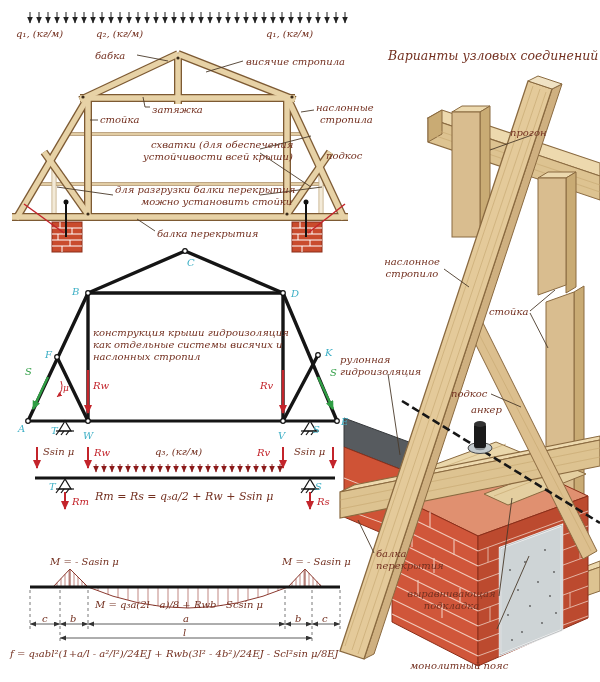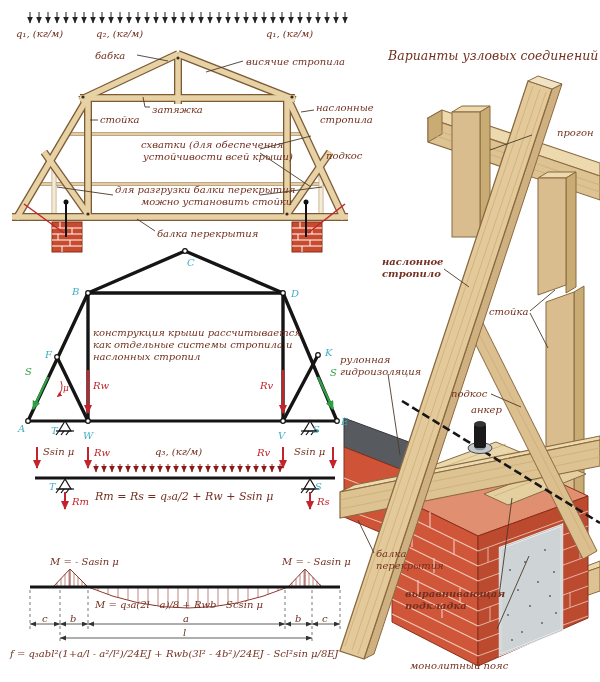--- a/index.html
+++ b/index.html
@@ -5,21 +5,21 @@
   html,body{margin:0;padding:0;background:#fff;}
   .canvas{position:relative;width:600px;height:682px;background:#fff;overflow:hidden;
           font-family:"DejaVu Serif",serif;}
   svg{position:absolute;left:0;top:0;}
   .lbl{position:absolute;font-style:italic;font-size:10px;color:#733020;white-space:nowrap;line-height:12px;}
   .teal{color:#3fb0c6;font-size:10px;}
   .red{color:#c3242b;}
   .green{color:#2f9e44;}
   .center{text-align:left;}
   .center span{display:block;}
-  .rt{text-align:left;font-weight:bold;}
+  .rt{text-align:center;}
   .rt span{display:block;}
   .title{font-size:12.5px;}
   .f10{font-size:10px;}
   .f9{font-size:9px;}
   .f11{font-size:11px;}
 </style>
 </head>
 <body>
 
 <div class="canvas">
@@ -471,21 +471,21 @@
 <span class="lbl" style="left:16px;top:28px">q₁, (кг/м)</span>
 <span class="lbl" style="left:96px;top:28px">q₂, (кг/м)</span>
 <span class="lbl" style="left:266px;top:28px">q₁, (кг/м)</span>
 
 <span class="lbl" style="left:95px;top:50px">бабка</span>
 <span class="lbl" style="left:246px;top:56px">висячие стропила</span>
 <span class="lbl" style="left:152px;top:104px">затяжка</span>
 <span class="lbl" style="left:100px;top:114px">стойка</span>
 <span class="lbl" style="left:316px;top:102px">наслонные</span>
 <span class="lbl" style="left:320px;top:114px">стропила</span>
-<span class="lbl" style="left:141px;top:139px">схватки (для обеспечения</span>
+<span class="lbl" style="left:151px;top:139px">схватки (для обеспечения</span>
 <span class="lbl" style="left:143px;top:151px">устойчивости всей крыши)</span>
 <span class="lbl" style="left:326px;top:150px">подкос</span>
 <span class="lbl" style="left:115px;top:184px">для разгрузки балки перекрытия</span>
 <span class="lbl" style="left:141px;top:196px">можно установить стойки</span>
 <span class="lbl" style="left:157px;top:228px">балка перекрытия</span>
 
 <span class="lbl teal" style="left:18px;top:423px">A</span>
 <span class="lbl teal" style="left:72px;top:286px">B</span>
 <span class="lbl teal" style="left:187px;top:257px">C</span>
 <span class="lbl teal" style="left:291px;top:288px">D</span>
@@ -497,22 +497,22 @@
 <span class="lbl teal" style="left:278px;top:430px">V</span>
 <span class="lbl teal" style="left:313px;top:424px">S</span>
 
 <span class="lbl red" style="left:93px;top:380px">Rw</span>
 <span class="lbl red" style="left:260px;top:380px">Rv</span>
 <span class="lbl green" style="left:25px;top:366px">S</span>
 <span class="lbl green" style="left:330px;top:367px">S</span>
 <span class="lbl red f9" style="left:63px;top:382px">μ</span>
 
 <div class="lbl center" style="left:93px;top:327px;width:200px">
-  <span>конструкция крыши рассчитывается</span>
-  <span>как отдельные системы стропила и</span>
+  <span>конструкция крыши гидроизоляция</span>
+  <span>как отдельные системы висячих и</span>
   <span>наслонных стропил</span>
 </div>
 
 <span class="lbl" style="left:43px;top:446px">Ssin μ</span>
 <span class="lbl red" style="left:94px;top:447px">Rw</span>
 <span class="lbl" style="left:155px;top:446px">q₃, (кг/м)</span>
 <span class="lbl red" style="left:257px;top:447px">Rv</span>
 <span class="lbl" style="left:294px;top:446px">Ssin μ</span>
 <span class="lbl teal" style="left:49px;top:481px">T</span>
 <span class="lbl teal" style="left:315px;top:481px">S</span>
@@ -533,21 +533,21 @@
 <span class="lbl" style="left:295px;top:613px">b</span>
 <span class="lbl" style="left:322px;top:613px">c</span>
 <span class="lbl" style="left:183px;top:627px">l</span>
 <div class="lbl center f10" style="left:10px;top:648px;width:360px">
   <span>f = q₃abl²(1+a/l - a²/l²)/24EJ + Rwb(3l² - 4b²)/24EJ - Scl²sin μ/8EJ</span>
 </div>
 
 <div class="lbl center title" style="left:388px;top:50px;width:196px">
   <span>Варианты узловых соединений</span>
 </div>
-<span class="lbl" style="left:557px;top:127px">прогон</span>
+<span class="lbl" style="left:510px;top:127px">прогон</span>
 <div class="lbl rt" style="left:382px;top:256px;width:60px">
   <span>наслонное</span>
   <span>стропило</span>
 </div>
 <span class="lbl" style="left:489px;top:306px">стойка</span>
 <div class="lbl" style="left:340px;top:354px">
   <span style="display:block">рулонная</span>
   <span style="display:block">гидроизоляция</span>
 </div>
 <span class="lbl" style="left:451px;top:388px">подкос</span>

